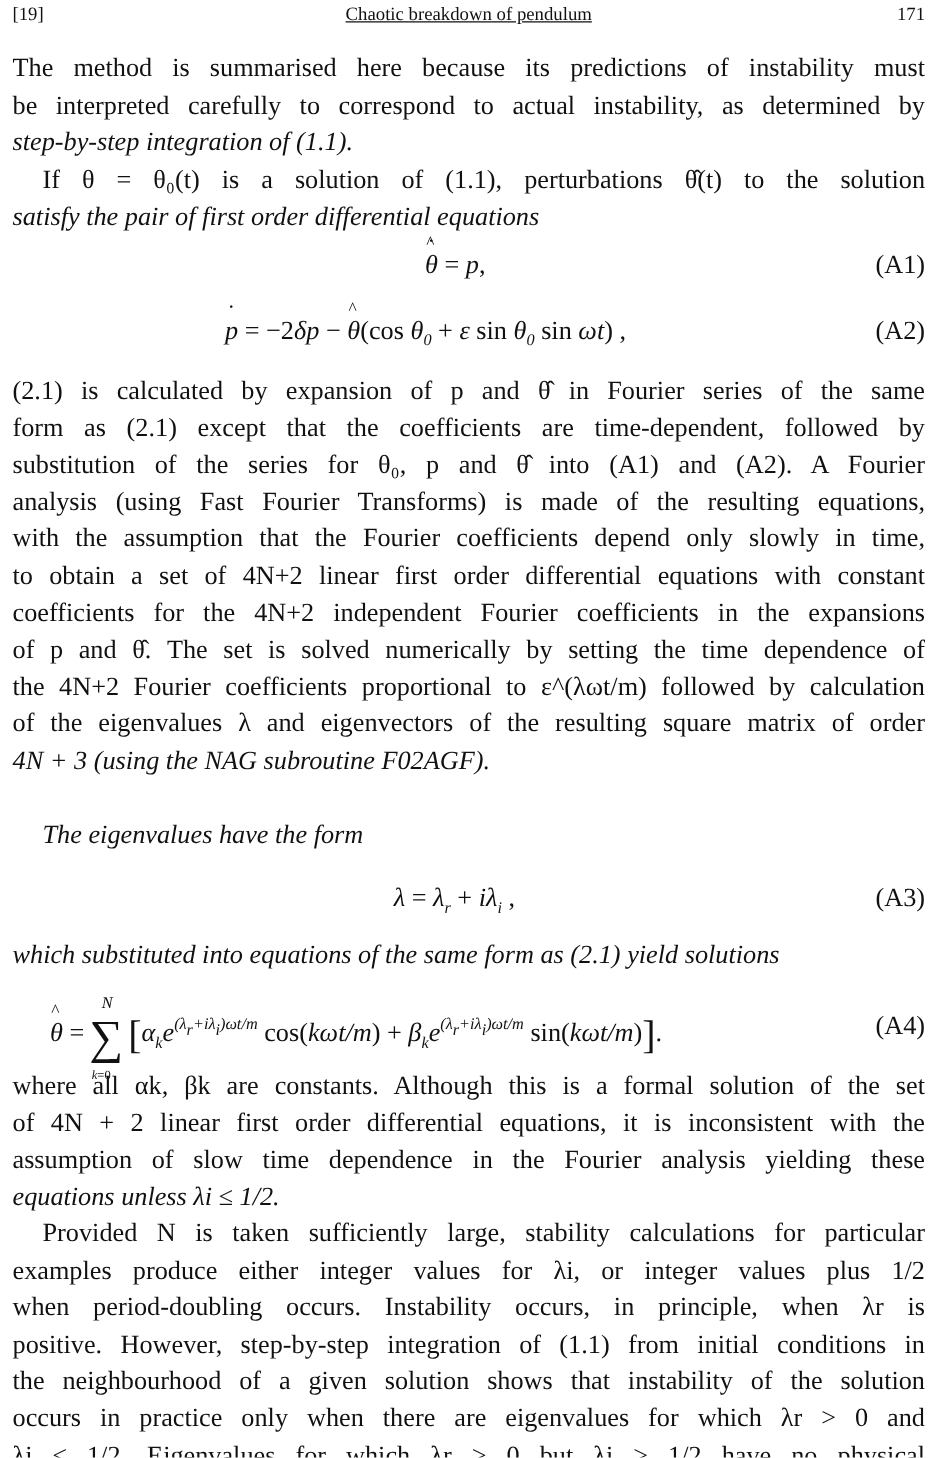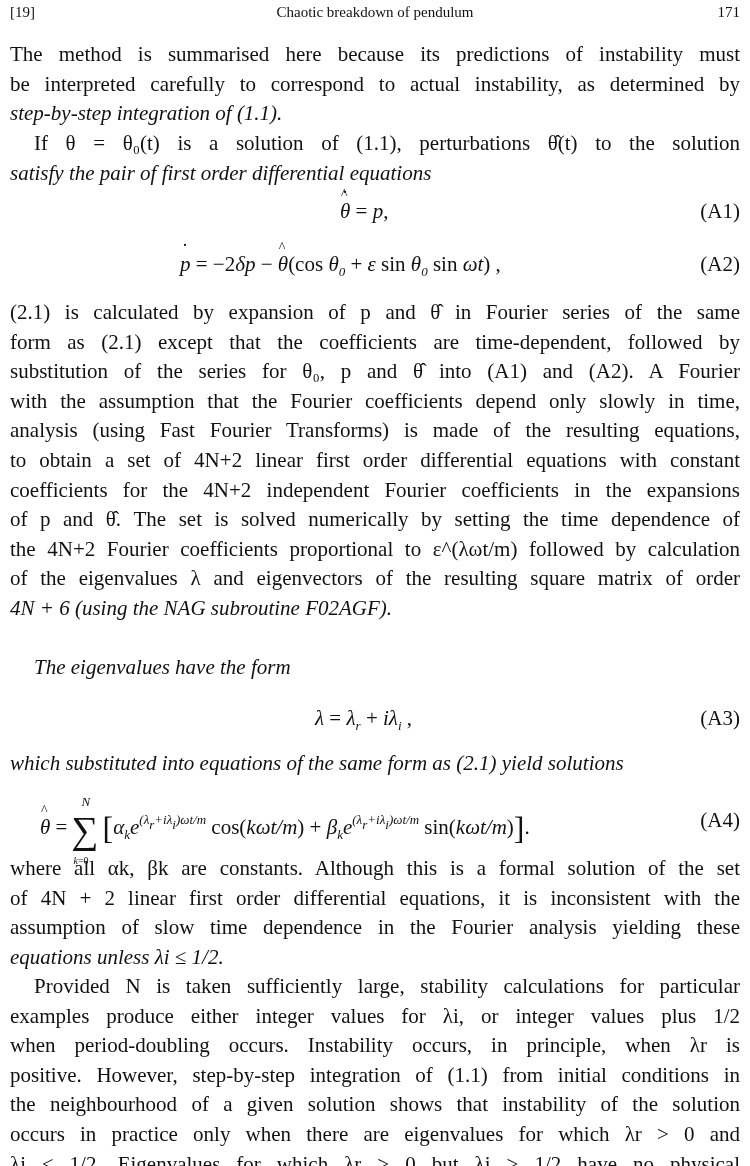--- a/index.html
+++ b/index.html
@@ -7,21 +7,21 @@
     width: 750px; height: 1166px; overflow: hidden; position: relative;
     font-family: "Liberation Serif", "DejaVu Serif", serif;
     color: #111111;
   }
   .page { position: absolute; left: 10px; top: 0; width: 730px; }
   .header {
     position: absolute; top: 2px; left: 0; width: 730px; height: 22px;
     font-size: 15px;
   }
   .header .left { position: absolute; left: 0; top: 2px; }
-  .header .center { position: absolute; left: 0; width: 730px; top: 2px; text-align: center; }
+  .header .center { position: absolute; left: 0; width: 730px; top: 2px; text-align: center; text-decoration: underline; }
   .header .right { position: absolute; right: 0; top: 2px; }
   .para {
     position: absolute; left: 0; width: 730px;
     font-size: 21px; line-height: 29.6px; text-align: justify;
     text-align-last: auto;
   }
   .para .line { display: block; text-align: justify; text-align-last: justify; white-space: nowrap; }
   .para .line.last { text-align-last: left; font-style: italic; }
   .indent { padding-left: 24px; }
   .eq {
@@ -71,28 +71,28 @@
 
   <div class="eq" style="top:252px;">
     <span class="body" style="left:170px;text-align:center;"><span class="dot">p</span> <span class="up">= −2</span>δp <span class="up">−</span> <span class="hat">θ</span><span class="up">(cos</span> θ<sub>0</sub> <span class="up">+</span> ε <span class="up">sin</span> θ<sub>0</sub> <span class="up">sin</span> ωt<span class="up">) ,</span></span>
     <span class="num">(A2)</span>
   </div>
 
   <div class="para" style="top:298px;">
     <span class="line">(2.1) is calculated by expansion of p and θ̂ in Fourier series of the same</span>
     <span class="line">form as (2.1) except that the coefficients are time-dependent, followed by</span>
     <span class="line">substitution of the series for θ₀, p and θ̂ into (A1) and (A2). A Fourier</span>
+    <span class="line">analysis (using Fast Fourier Transforms) is made of the resulting equations,</span>
     <span class="line">with the assumption that the Fourier coefficients depend only slowly in time,</span>
-    <span class="line">analysis (using Fast Fourier Transforms) is made of the resulting equations,</span>
     <span class="line">to obtain a set of 4N+2 linear first order differential equations with constant</span>
     <span class="line">coefficients for the 4N+2 independent Fourier coefficients in the expansions</span>
     <span class="line">of p and θ̂. The set is solved numerically by setting the time dependence of</span>
     <span class="line">the 4N+2 Fourier coefficients proportional to ε^(λωt/m) followed by calculation</span>
     <span class="line">of the eigenvalues λ and eigenvectors of the resulting square matrix of order</span>
-    <span class="line last">4N + 6 (using the NAG subroutine F02AGF).</span>
+    <span class="line last">4N + 3 (using the NAG subroutine F02AGF).</span>
   </div>
 
   <div class="para" style="top:653px;">
     <span class="line last indent">The eigenvalues have the form</span>
   </div>
 
   <div class="eq" style="top:706px;">
     <span class="body" style="left:305px;">λ <span class="up">=</span> λ<sub>r</sub> <span class="up">+</span> iλ<sub>i</sub><span class="up"> ,</span></span>
     <span class="num">(A3)</span>
   </div>

